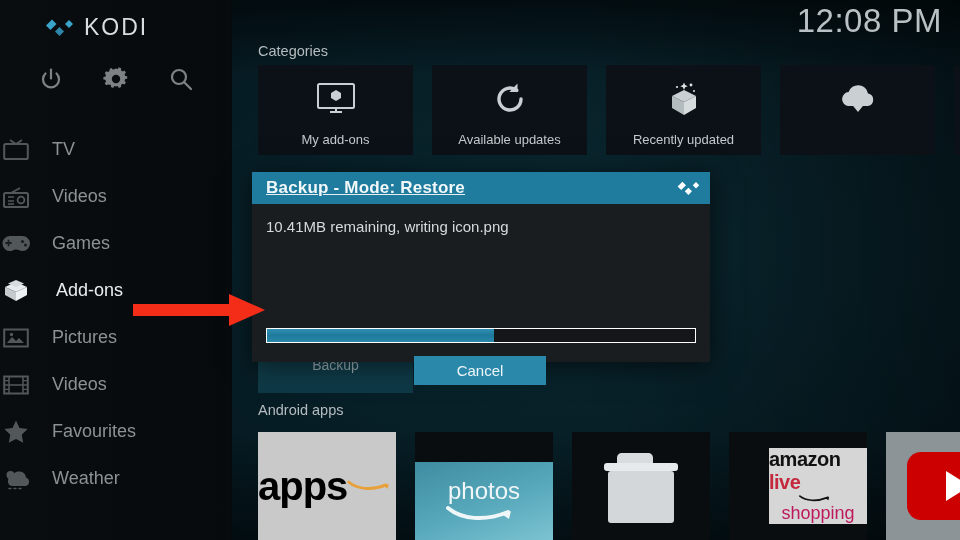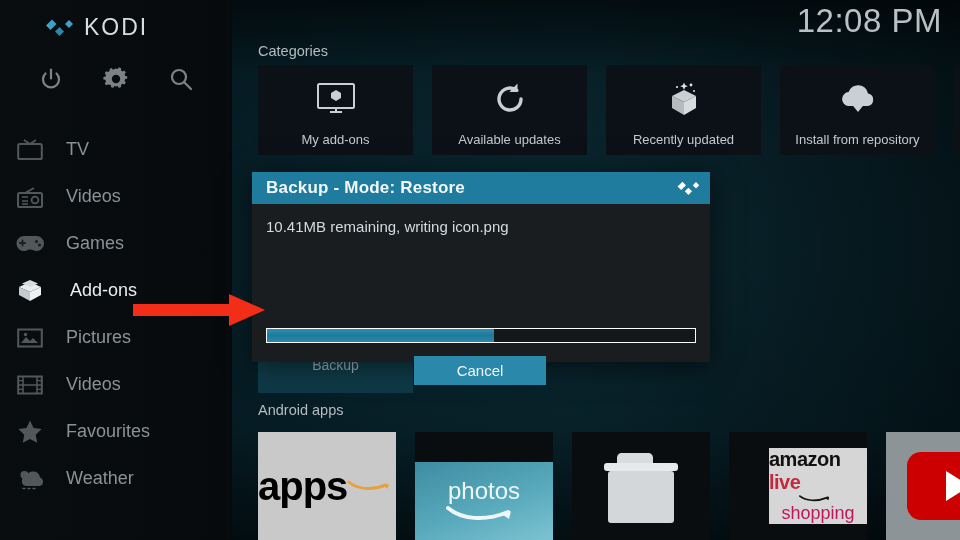--- a/index.html
+++ b/index.html
@@ -40,21 +40,21 @@
   .kodi-logo { display:block; }
 
   #quick-icons {
     position:absolute; top:62px; left:0; width:232px;
     display:flex; justify-content:space-around; padding:0 18px;
   }
   .qi { width:34px; height:34px; display:flex; align-items:center; justify-content:center; opacity:.62; }
 
   #nav { position:absolute; top:126px; left:0; width:232px; }
   .nav-item {
-    height:47px; display:flex; align-items:center; gap:20px; padding-left:14px;
+    height:47px; display:flex; align-items:center; gap:20px; 
     color:#8b9295; font-size:18px; font-weight:400;text-align:right;
   }
   .nav-item .ic { width:32px; height:26px; display:flex; align-items:center; justify-content:center; opacity:.5; }
   .nav-item.active { color:#e9eef0;gap:24px; }
   .nav-item.active .ic { opacity:1; }
 
   
   #clock {
     position:absolute; right:18px; top:2px; z-index:6;
     font-size:33px; color:#b9c1c4; font-weight:300; letter-spacing:.5px;
@@ -115,21 +115,21 @@
     display:flex; align-items:center; justify-content:center;
   }
   .yt-badge .tri {
     width:0;height:0;border-left:24px solid #fff;border-top:15px solid transparent;border-bottom:15px solid transparent;
     margin-left:6px;
   }
 
   
   #dialog {
     position:absolute; left:252px; top:172px; width:458px; height:190px;
-    background:#191d20; z-index:20; box-shadow:0 4px 26px rgba(0,0,0,.6);
+    background:#191d20; z-index:20; box-shadow:0 4px 26px rgba(0,0,0,.6);text-decoration:underline;
   }
   #dialog-header {
     height:32px; background:#1f7c9e; display:flex; align-items:center;
     padding:0 10px 0 14px; justify-content:space-between;
   }
   #dialog-title { font-size:17px; font-weight:700; color:#f2f7f9; letter-spacing:.2px; }
   #dialog-body { position:relative; height:158px; }
   #dialog-msg { position:absolute; left:14px; top:14px; font-size:15px; color:#d4dadd; }
 
   #progress-track {
@@ -199,21 +199,20 @@
     </div>
 
     <div class="cat-tile">
       <div class="cat-ic">
         <svg width="42" height="34" viewBox="0 0 42 34" fill="none">
           <path d="M11 24a7 7 0 0 1 .6-13.9A10 10 0 0 1 31 11.6 6.3 6.3 0 0 1 31 24z" fill="#c9cfd2"></path>
           <path d="M21 14v12" stroke="#c9cfd2" stroke-width="4" stroke-linecap="round"></path>
           <path d="M14.5 22L21 30l6.5-8z" fill="#c9cfd2"></path>
         </svg>
       </div>
-      <div class="cat-lbl">Install from repository</div>
     </div>
 
     <div class="cat-tile">
 
       <div class="cat-lbl">Install fr</div>
     </div>
 
   </div>
 
   <div id="backup-tile">

